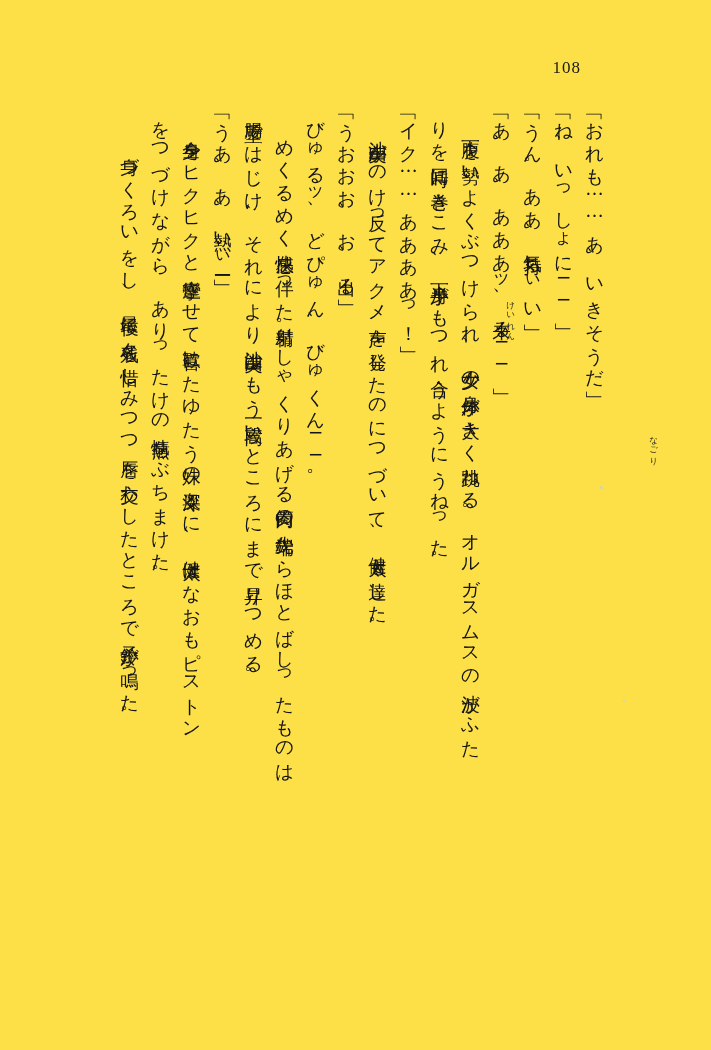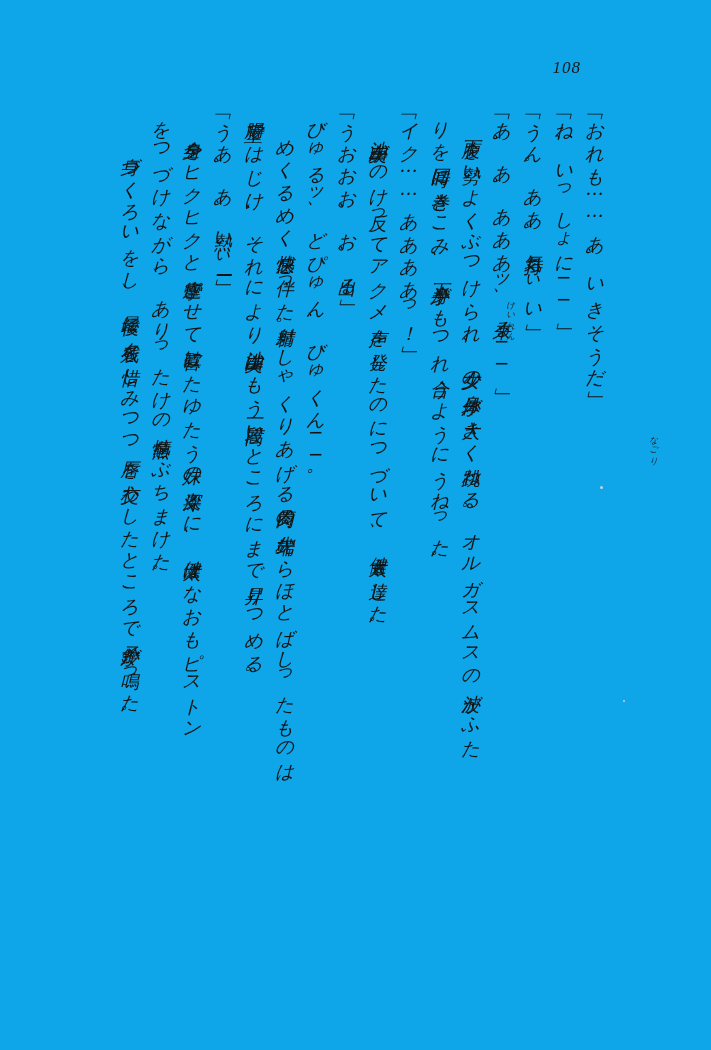--- a/index.html
+++ b/index.html
@@ -12,23 +12,22 @@
     height: 1050px;
     overflow: hidden;
     font-family: "DejaVu Serif", "Liberation Serif", serif;
     color: #111111;
   }
 
   .page {
     position: relative;
     width: 711px;
     height: 1050px;
-    background: #0ea5e9;
+    background: #fde047;
     box-sizing: border-box;
-    font-style: italic;
   }
 
   
   .page-number {
     position: absolute;
     top: 58px;
     right: 130px;
     font-family: "Liberation Serif", "DejaVu Serif", serif;
     font-size: 17px;
     letter-spacing: 1px;

